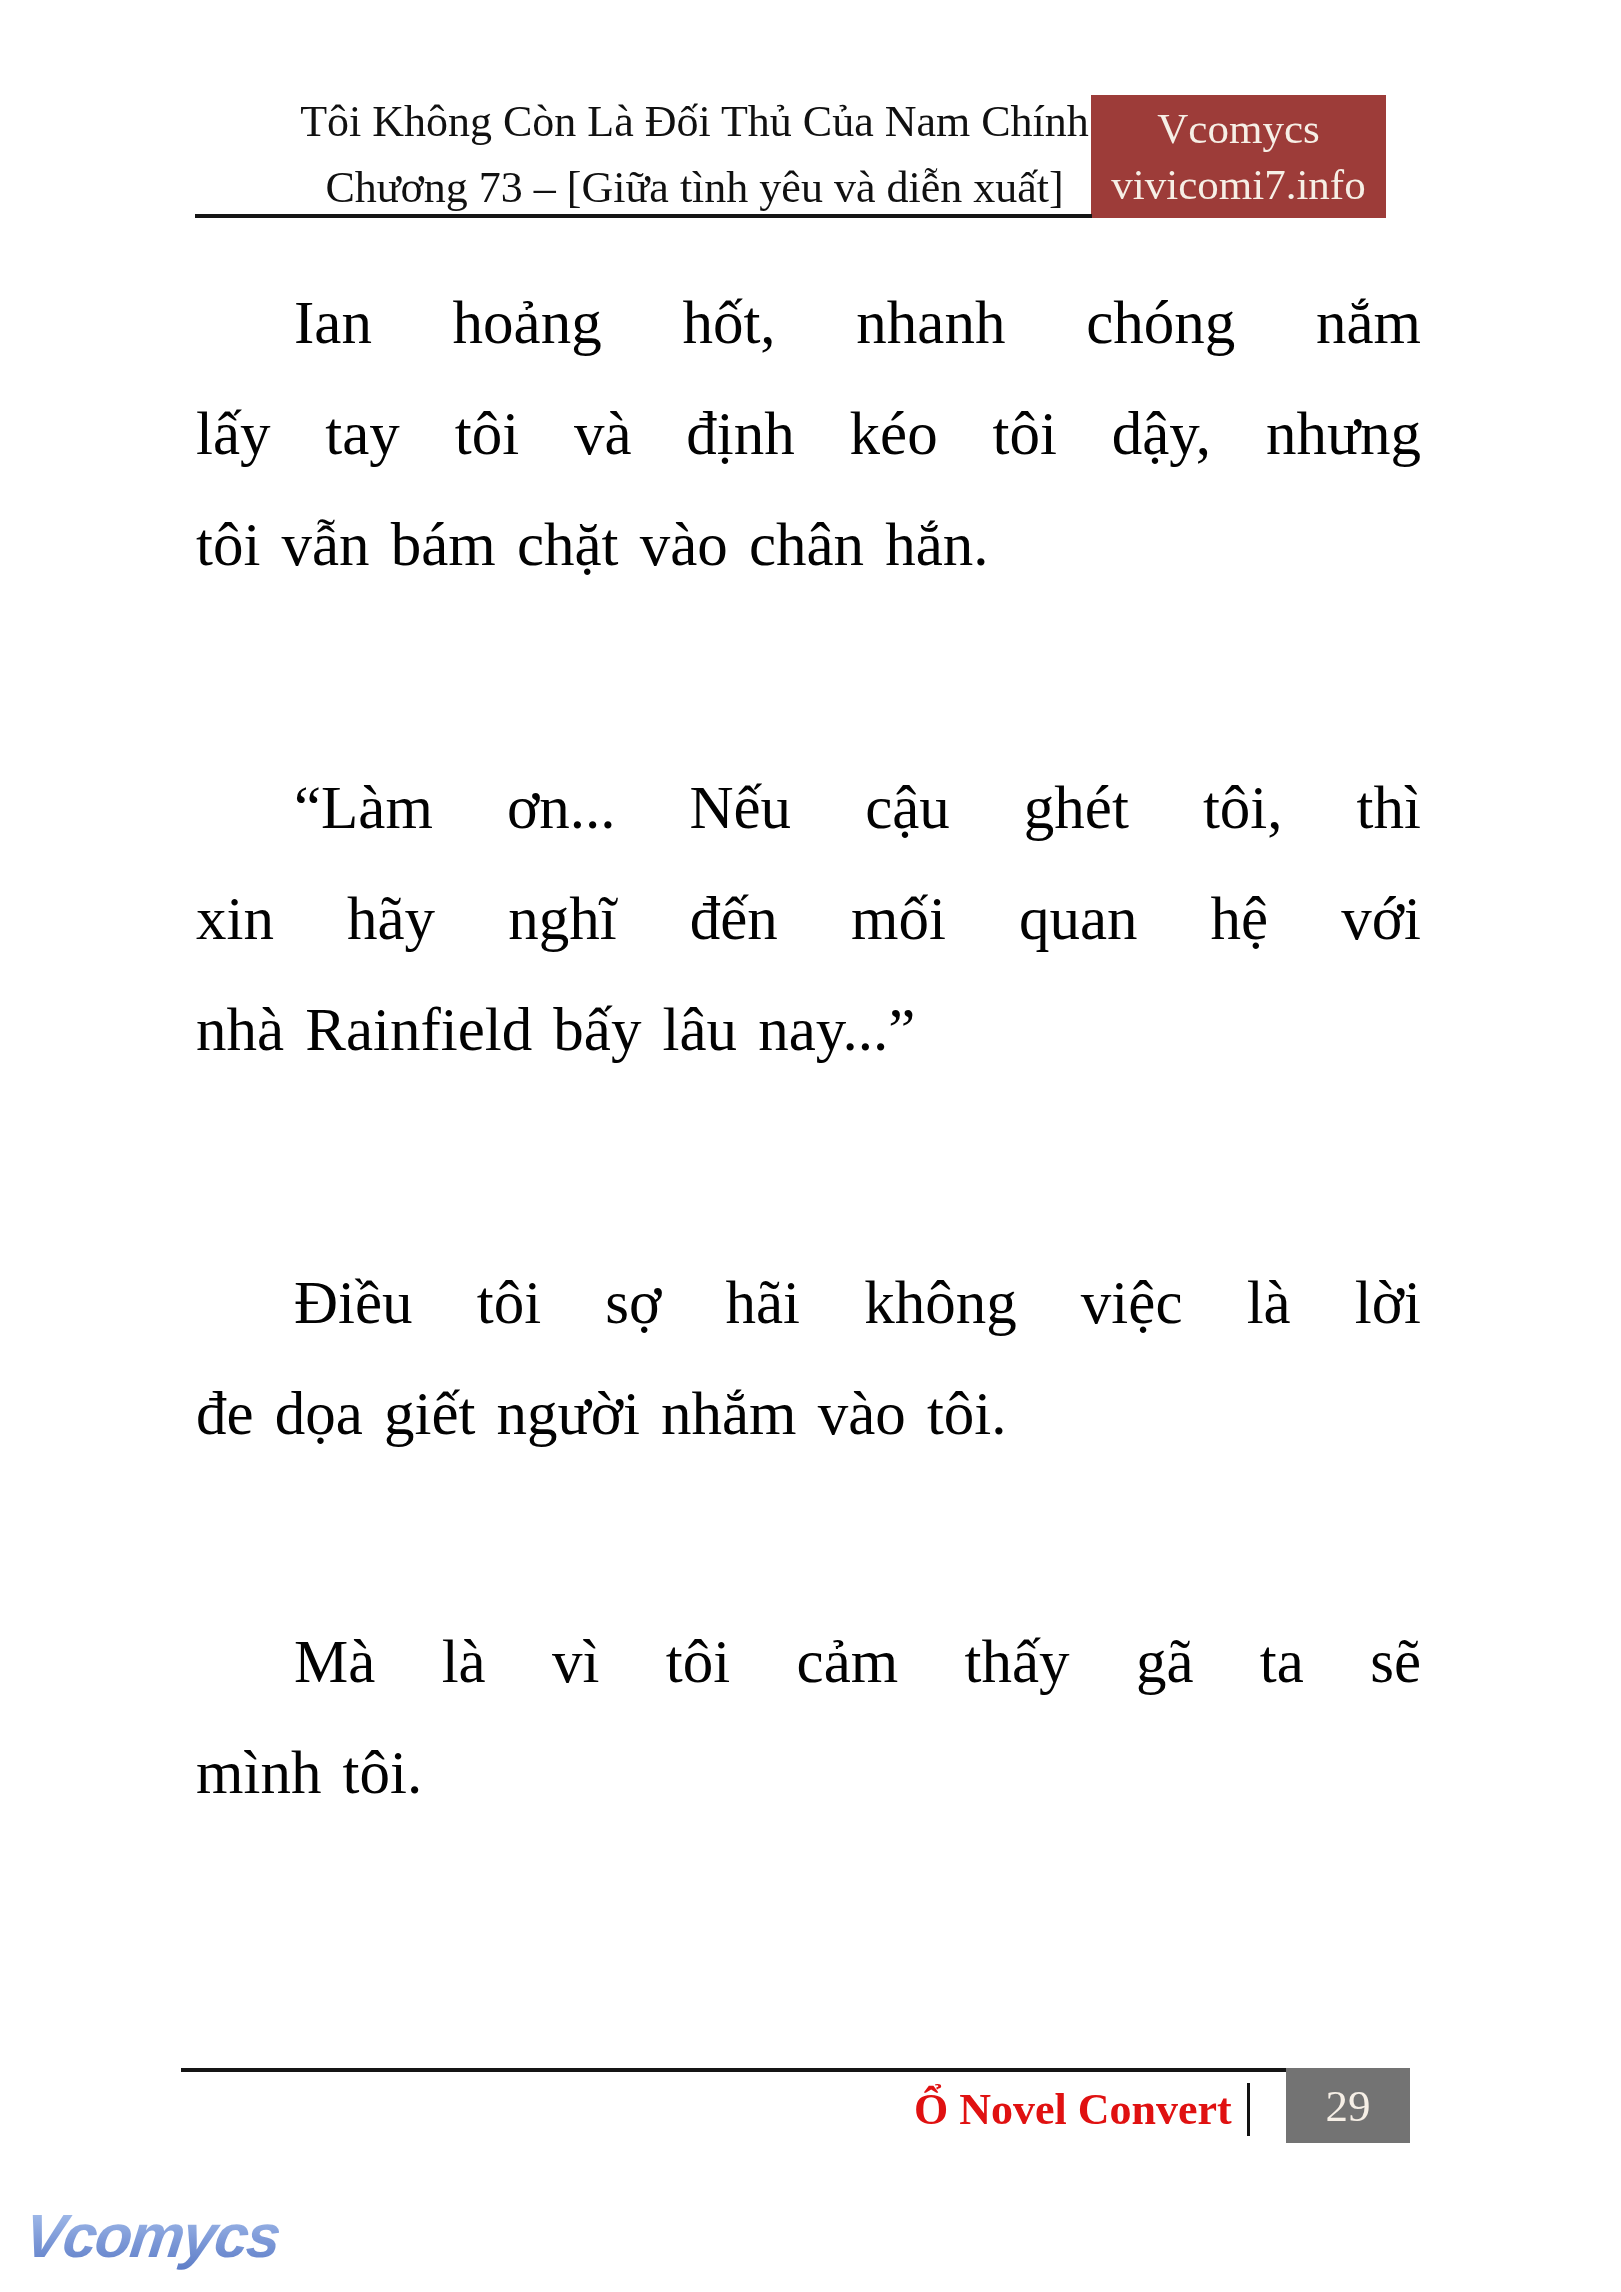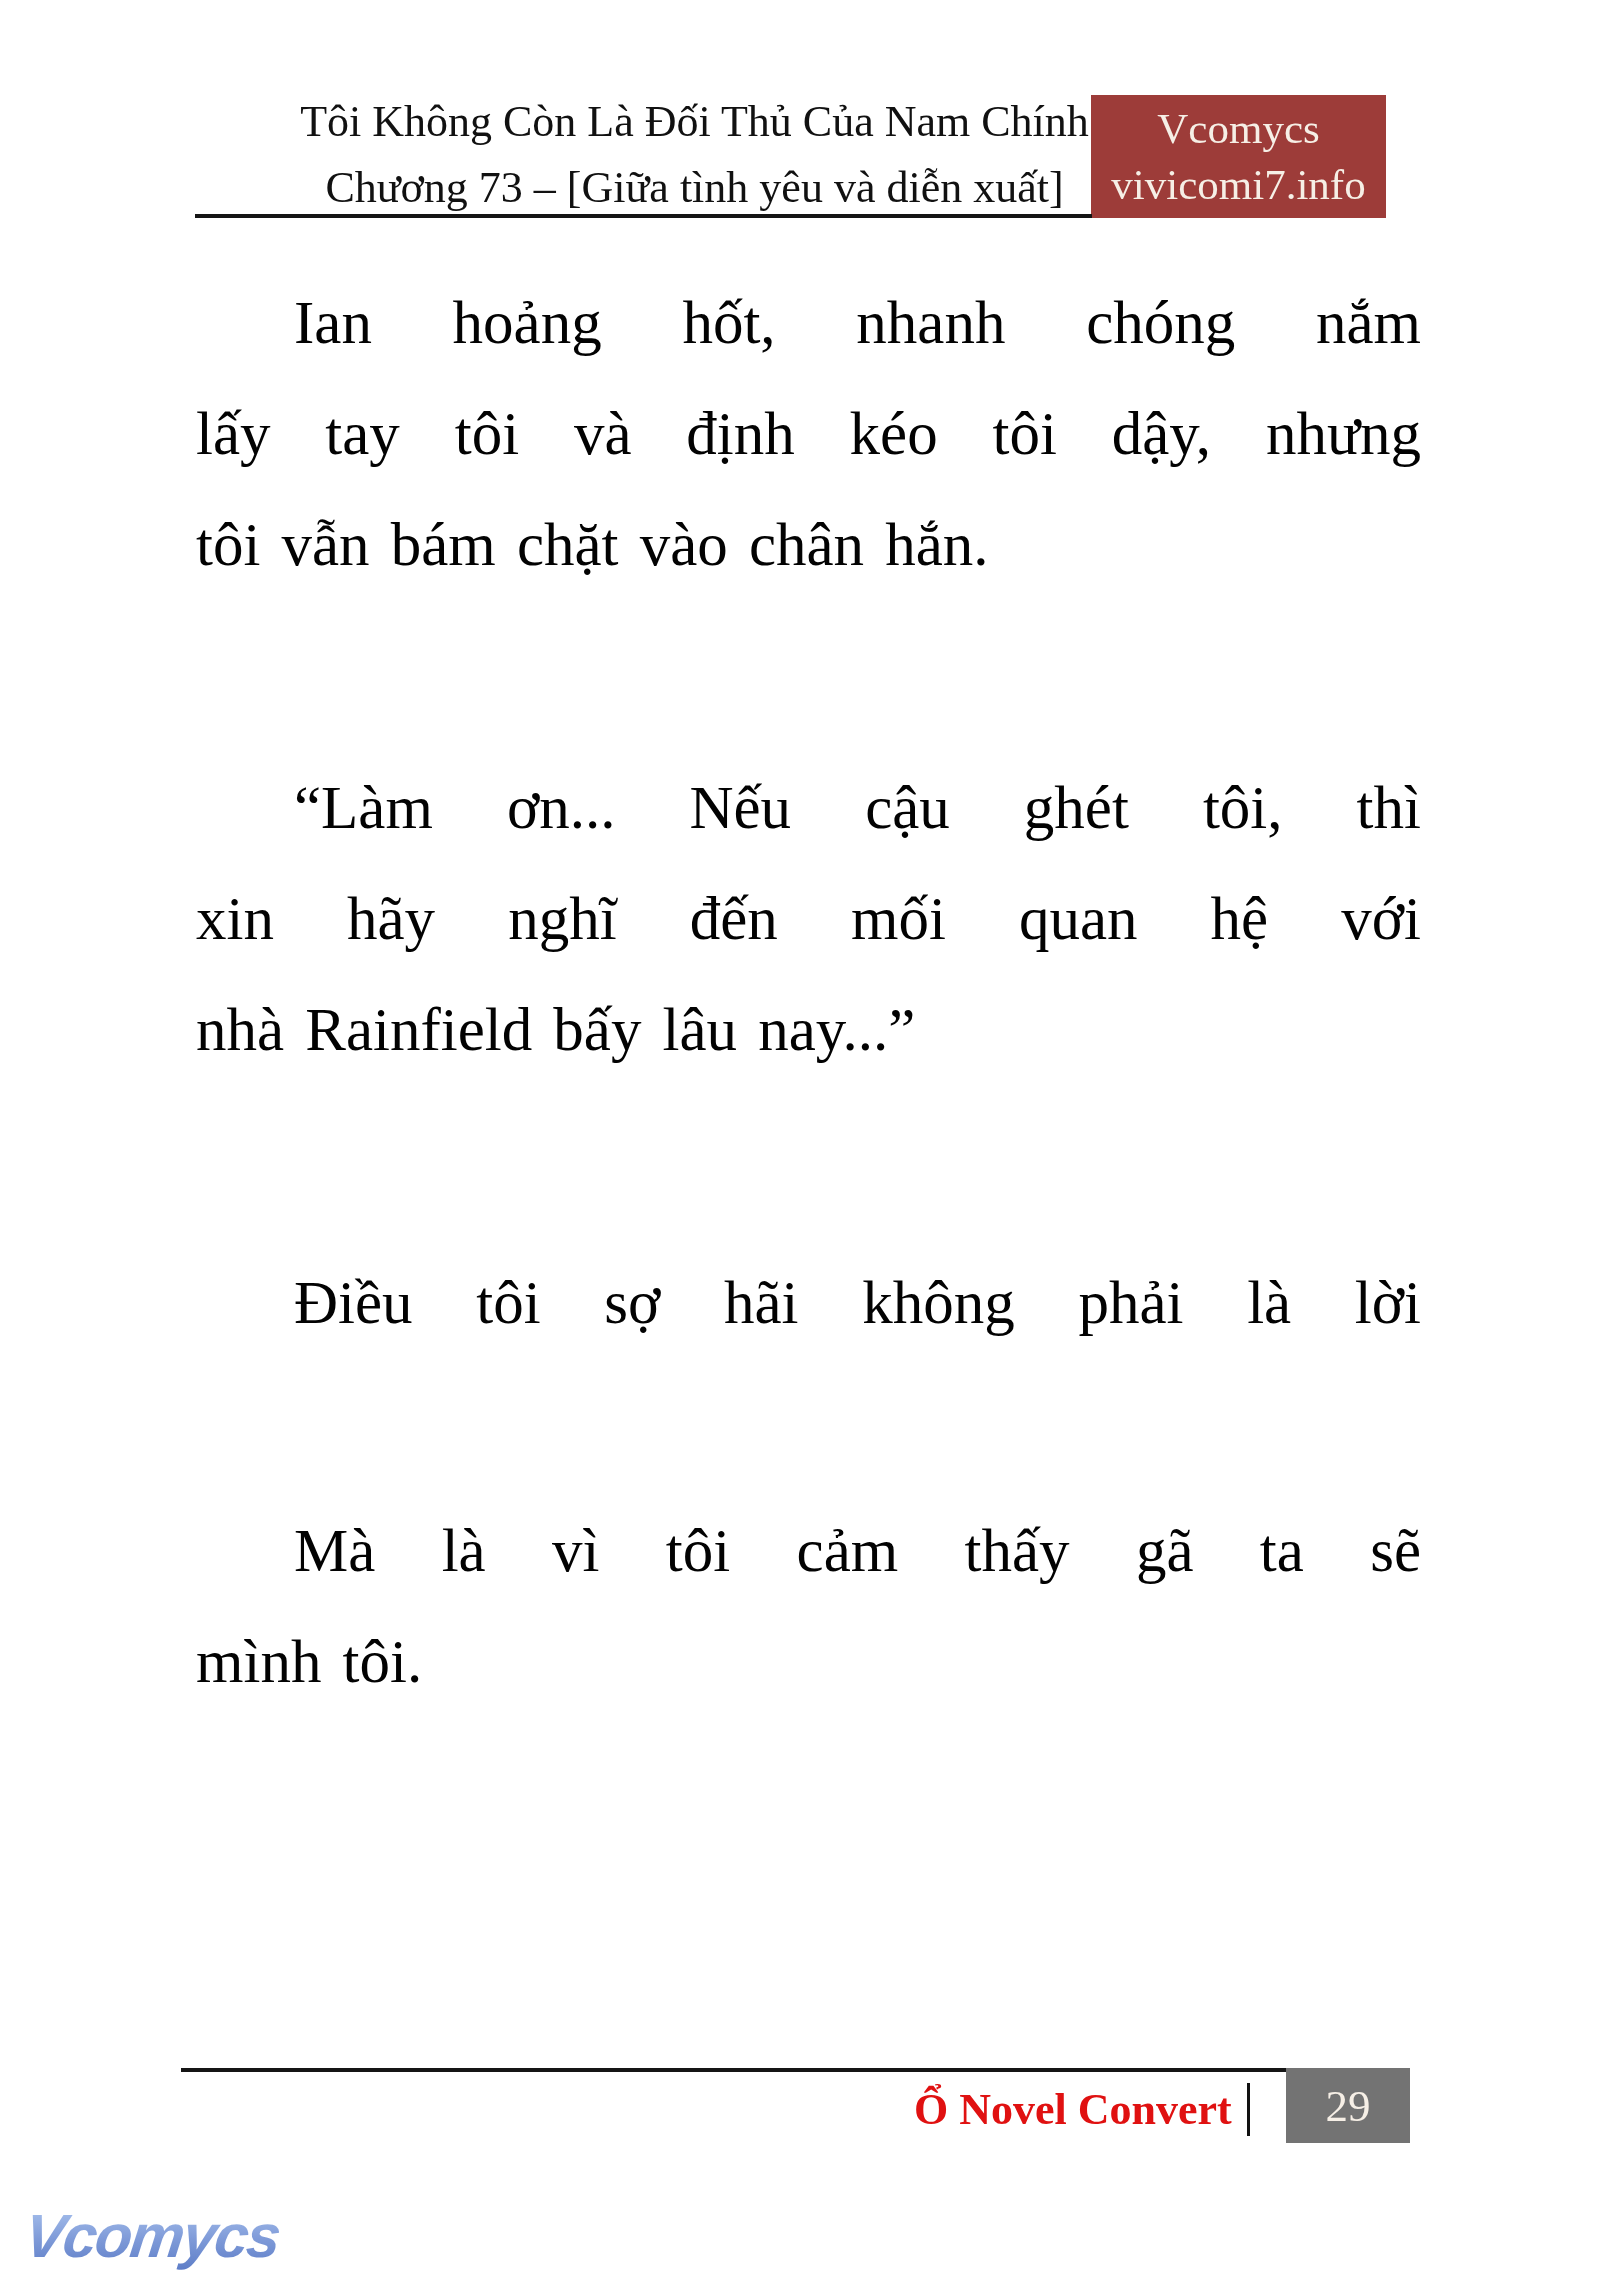--- a/index.html
+++ b/index.html
@@ -97,21 +97,22 @@
       <div class="pline first">Ian hoảng hốt, nhanh chóng nắm</div>
       <div class="pline">lấy tay tôi và định kéo tôi dậy, nhưng</div>
       <div class="pline last">tôi vẫn bám chặt vào chân hắn.</div>
     </div>
     <div class="para gap-lg">
       <div class="pline first">“Làm ơn... Nếu cậu ghét tôi, thì</div>
       <div class="pline">xin hãy nghĩ đến mối quan hệ với</div>
       <div class="pline last">nhà Rainfield bấy lâu nay...”</div>
     </div>
     <div class="para gap-md">
-      <div class="pline first">Điều tôi sợ hãi không phải là lời</div>
+      <div class="pline first">Điều tôi sợ hãi không việc là lời</div>
+      <div class="pline last">đe dọa giết người nhắm vào tôi.</div>
     </div>
     <div class="para">
       <div class="pline first">Mà là vì tôi cảm thấy gã ta sẽ</div>
       <div class="pline last">mình tôi.</div>
     </div>
   </div>
 
   <div class="footer-rule"></div>
   <div class="footer-line">
     <span class="footer-credit">Ổ Novel Convert</span>

